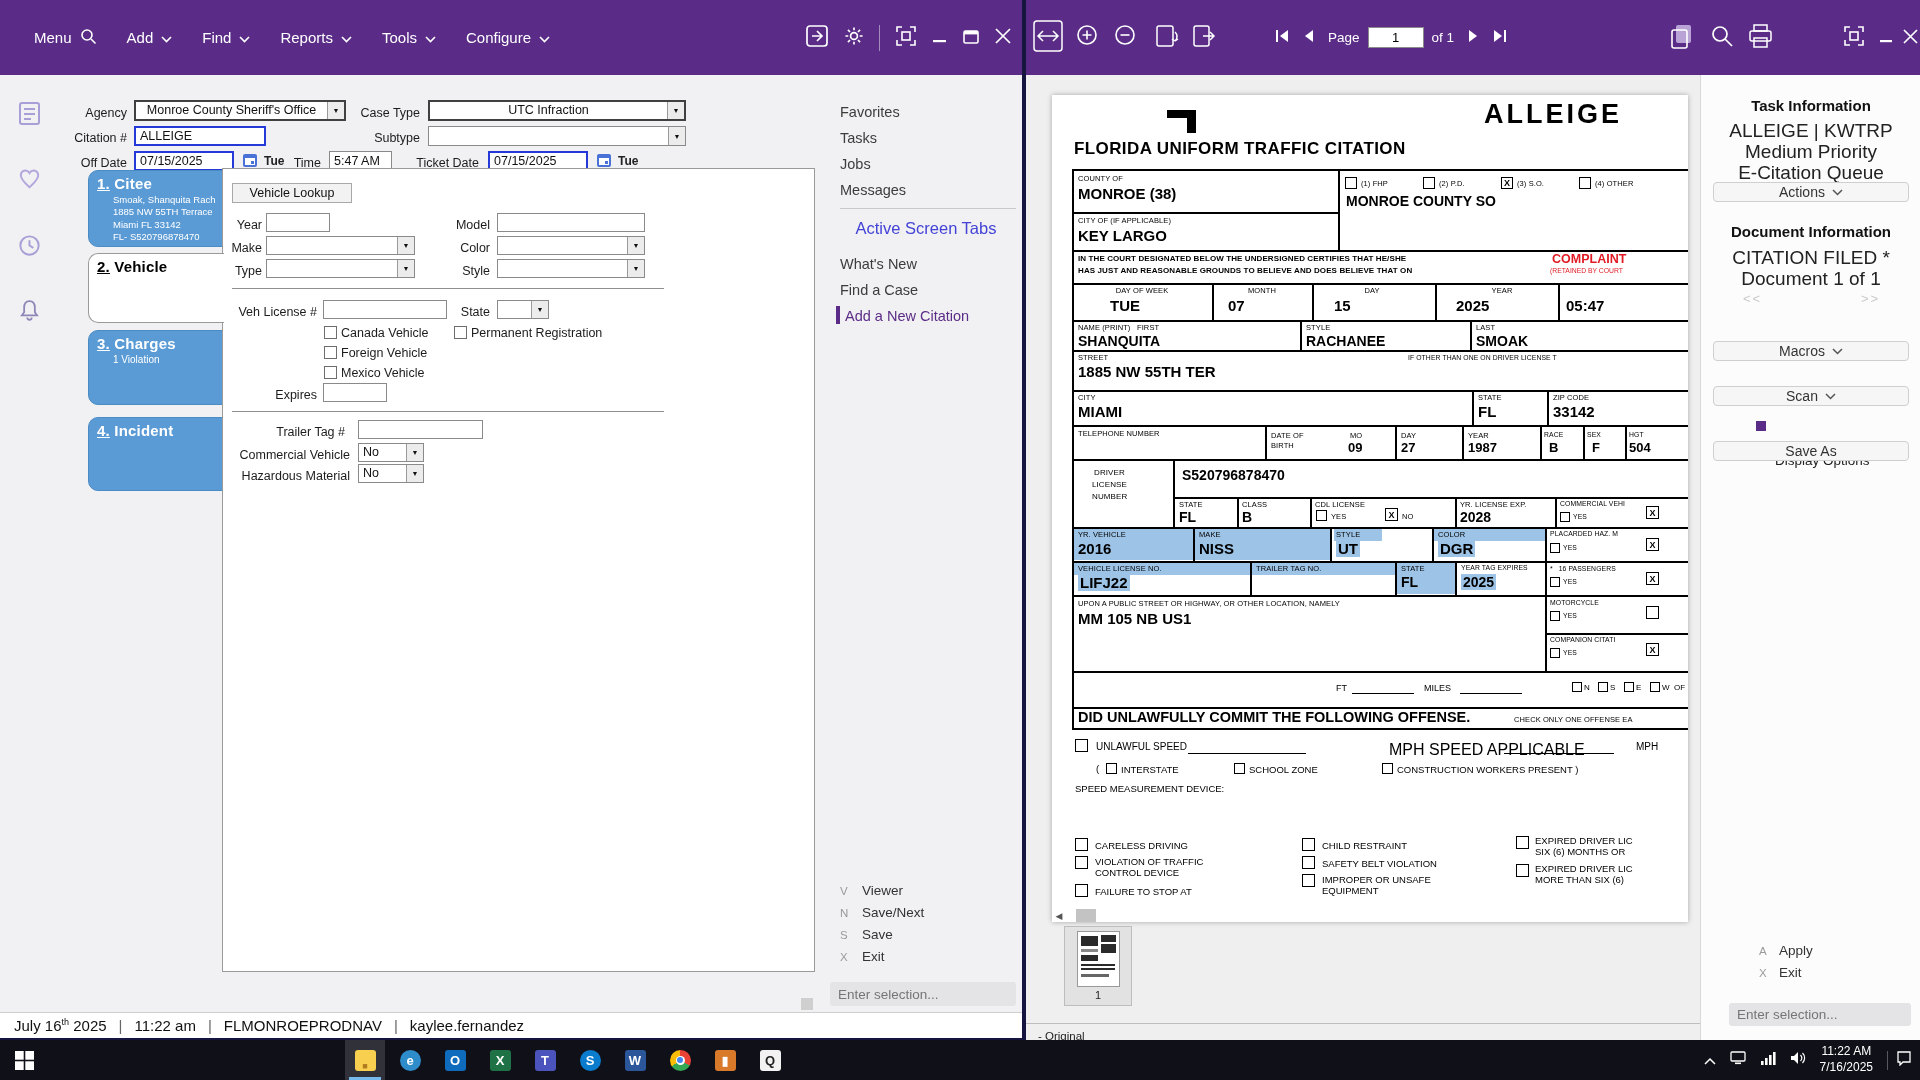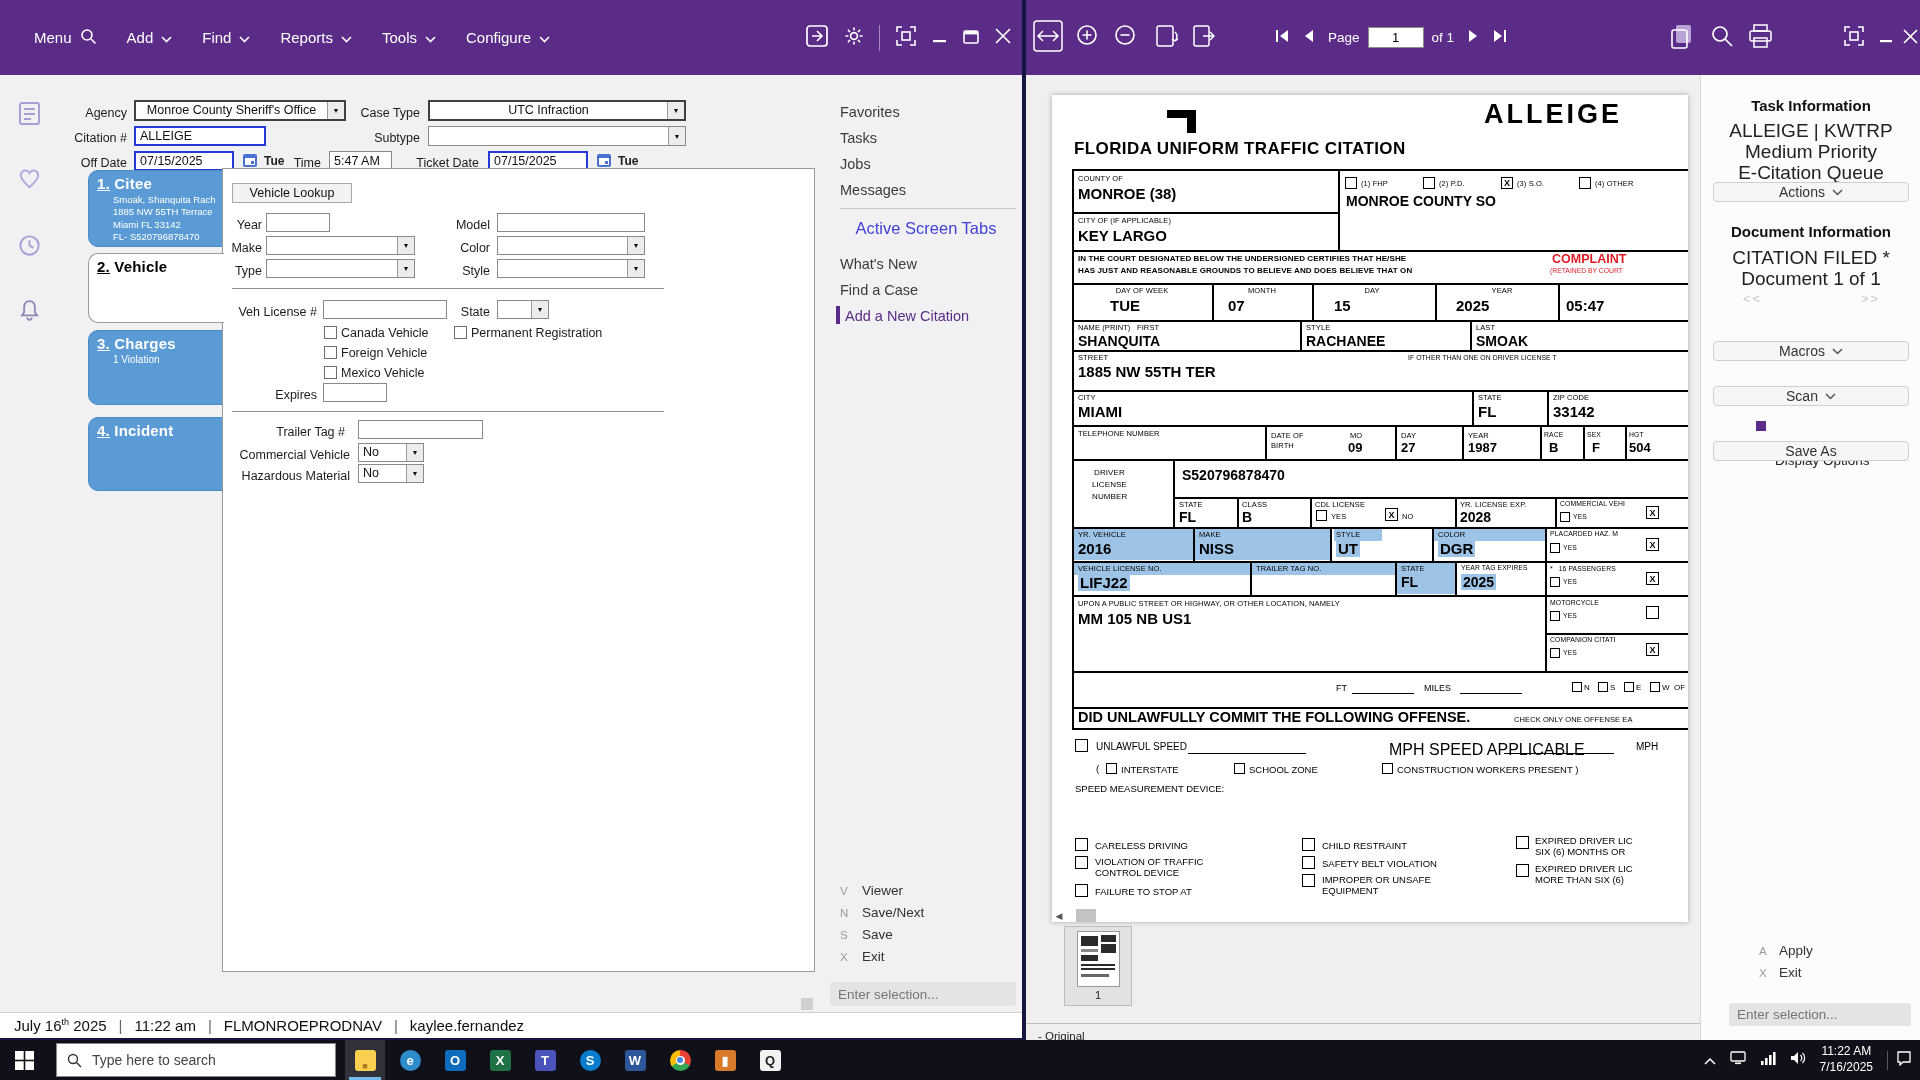--- a/index.html
+++ b/index.html
@@ -746,27 +746,20 @@
     <div class="tb-slot" style="left:4px;">
       <svg width="19" height="19" viewBox="0 0 19 19">
           <g fill="#fff">
             <rect x="0" y="0" width="8.7" height="8.7"></rect>
             <rect x="10.3" y="0" width="8.7" height="8.7"></rect>
             <rect x="0" y="10.3" width="8.7" height="8.7"></rect>
             <rect x="10.3" y="10.3" width="8.7" height="8.7"></rect>
           </g>
         </svg>
     </div>
-    <div class="tb-search">
-      <svg width="15" height="15" viewBox="0 0 15 15">
-          <circle cx="6" cy="6" r="4.5" stroke="#333" stroke-width="1.4" fill="none"></circle>
-          <line x1="9.5" y1="9.5" x2="14" y2="14" stroke="#333" stroke-width="1.4"></line>
-        </svg>
-      <span>Type here to search</span>
-    </div>
     <div class="tb-slot active" style="left:345px;">
         <span class="appicon" style="background:#f8cf4e; color:#b07c1f; align-items:flex-end; font-size:9px;">■</span>
       </div>
     <div class="tb-slot" style="left:390px;">
         <span class="appicon" style="border-radius:50%; background:#2f8ccb;">e</span>
       </div>
     <div class="tb-slot" style="left:435px;">
         <span class="appicon" style="background:#0f6cbd;">O</span>
       </div>
     <div class="tb-slot" style="left:480px;">

